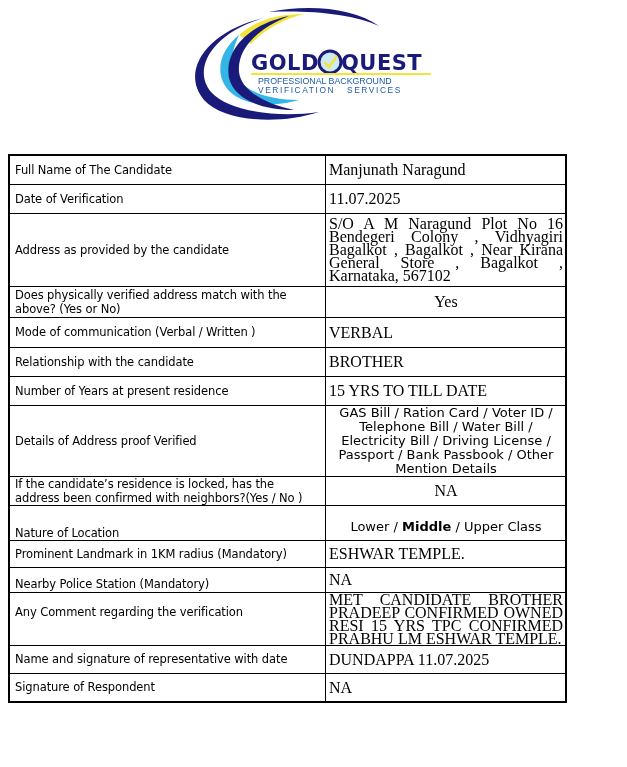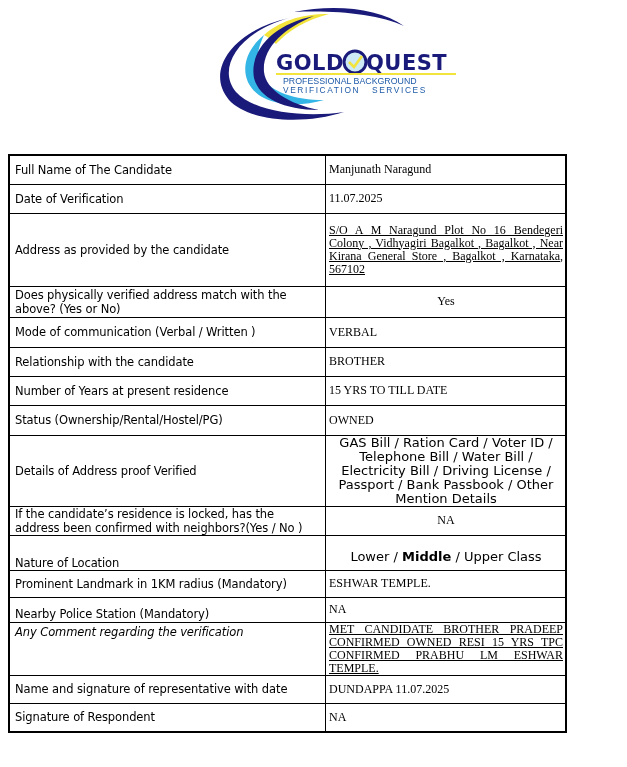--- a/index.html
+++ b/index.html
@@ -8,21 +8,21 @@
     background: #ffffff;
   }
   body {
     width: 627px;
     height: 767px;
     position: relative;
     overflow: hidden;
   }
   .logo {
     position: absolute;
-    left: 194px;
+    left: 169px;
     top: 0;
     width: 280px;
     height: 130px;
   }
   .logo svg { display: block; }
   .report-table {
     position: absolute;
     left: 8px;
     top: 154px;
     width: 559px;
@@ -38,33 +38,33 @@
   }
   .report-table td.label {
     width: 305px;
     font-family: "DejaVu Sans", sans-serif;
     font-size: 11.5px;
     line-height: 14px;
     letter-spacing: -0.1px;
   }
   .report-table td.value {
     font-family: "Liberation Serif", serif;
-    font-size: 12px;
+    font-size: 16px;
     line-height: 13px;
     padding-left: 3px;
     padding-right: 2px;
   }
   .report-table td.value.center { text-align: center; }
   .report-table td.value.sans {
     font-family: "DejaVu Sans", sans-serif;
     font-size: 13px;
     line-height: 14px;
     text-align: center;
   }
-  .report-table td.value.justified { text-align: justify; text-align-last: left; text-decoration: underline; }
+  .report-table td.value.justified { text-align: justify; text-align-last: left; }
   .bold { font-weight: bold; }
 </style>
 </head>
 <body>
 
 <div class="logo">
   <svg width="280" height="130" viewBox="0 0 280 130">
 
     <path d="M95 18 C40 30, 10 70, 35 100 C55 122, 110 125, 150 112 C110 118, 60 112, 42 92 C22 68, 45 32, 95 18 Z" fill="#1a1a7a"></path>
 
@@ -109,24 +109,20 @@
       <td class="value">VERBAL</td>
     </tr>
     <tr style="height:29px">
       <td class="label">Relationship with the candidate</td>
       <td class="value">BROTHER</td>
     </tr>
     <tr style="height:29px">
       <td class="label">Number of Years at present residence</td>
       <td class="value">15 YRS TO TILL DATE</td>
     </tr>
-    <tr style="height:30px">
-      <td class="label">Status (Ownership/Rental/Hostel/PG)</td>
-      <td class="value">OWNED</td>
-    </tr>
     <tr style="height:46px">
       <td class="label">Details of Address proof Verified</td>
       <td class="value sans">GAS Bill / Ration Card / Voter ID / Telephone Bill / Water Bill / Electricity Bill / Driving License / Passport / Bank Passbook / Other Mention Details</td>
     </tr>
     <tr style="height:29px">
       <td class="label">If the candidate’s residence is locked, has the address been confirmed with neighbors?(Yes / No )</td>
       <td class="value center">NA</td>
     </tr>
     <tr style="height:30px">
       <td class="label" style="vertical-align:top; padding-top:20px;">Nature of Location</td>
@@ -136,21 +132,21 @@
     </tr>
     <tr style="height:27px">
       <td class="label">Prominent Landmark in 1KM radius (Mandatory)</td>
       <td class="value">ESHWAR TEMPLE.</td>
     </tr>
     <tr style="height:25px">
       <td class="label" style="vertical-align:bottom; padding-bottom:1px;">Nearby Police Station (Mandatory)</td>
       <td class="value">NA</td>
     </tr>
     <tr style="height:40px">
-      <td class="label" style="vertical-align:top; padding-top:2px;font-style:italic;">Any Comment regarding the verification</td>
+      <td class="label" style="vertical-align:top; padding-top:12px;">Any Comment regarding the verification</td>
       <td class="value justified" style="vertical-align:top;">MET CANDIDATE BROTHER PRADEEP CONFIRMED OWNED RESI 15 YRS TPC CONFIRMED PRABHU LM ESHWAR TEMPLE.</td>
     </tr>
     <tr style="height:28px">
       <td class="label">Name and signature of representative with date</td>
       <td class="value">DUNDAPPA 11.07.2025</td>
     </tr>
     <tr style="height:29px">
       <td class="label">Signature of Respondent</td>
       <td class="value">NA</td>
     </tr>

